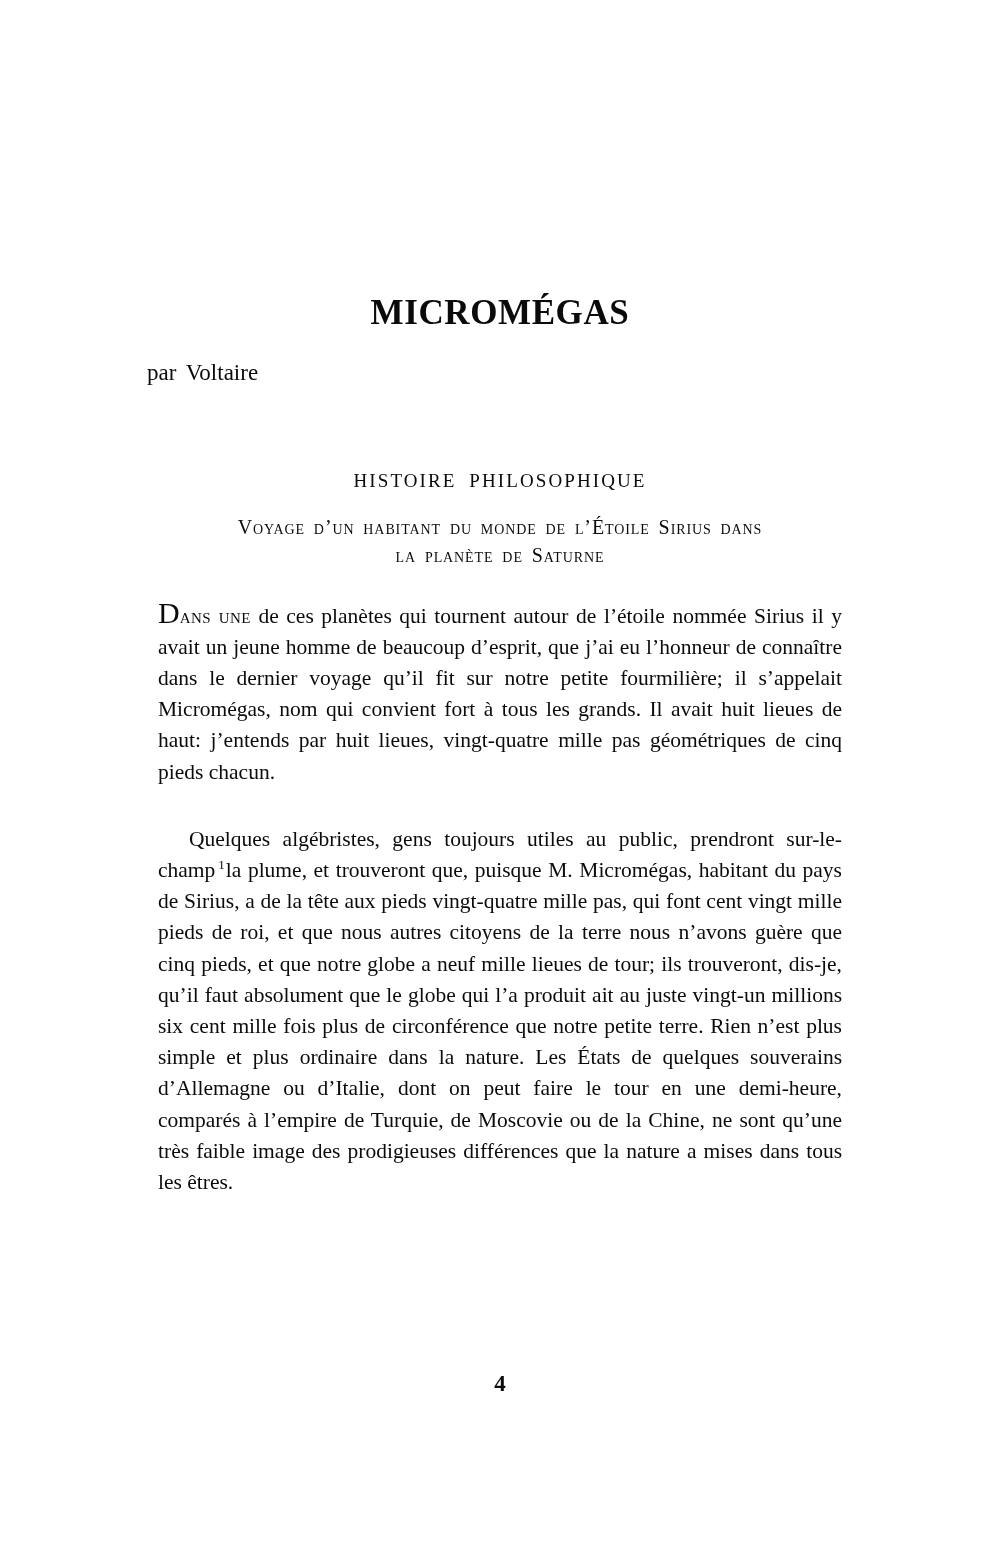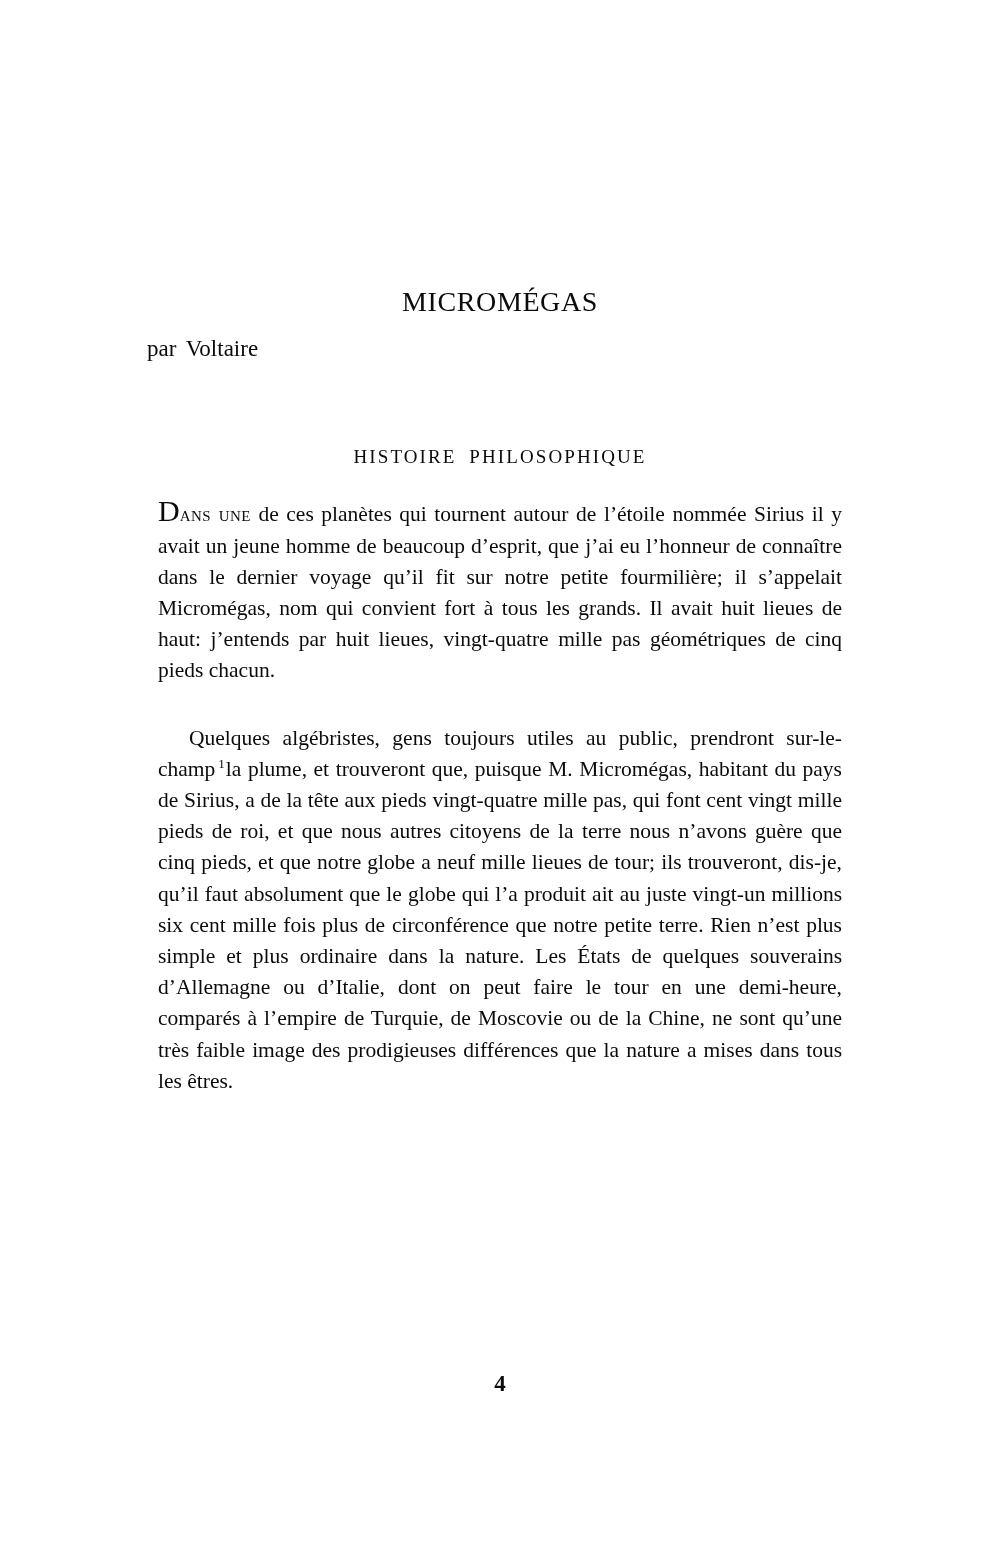--- a/index.html
+++ b/index.html
@@ -30,25 +30,25 @@
   
   .column {
     position: absolute;
     left: 147px;
     top: 0;
     width: 706px;
   }
 
   
   .book-title {
-    margin: 8px;
+    margin: 16px;
     padding-top: 279px;
     text-align: center;
-    font-size: 28px;
-    font-weight: 400;
+    font-size: 35px;
+    font-weight: 700;
     letter-spacing: 0.6px;
     line-height: 1.05;
   }
 
   .byline {
     margin: 0;
     padding-top: 12px;
     text-align: left;
     font-size: 23px;
     font-weight: 400;
@@ -138,20 +138,24 @@
 <div class="page">
   <div class="column">
 
     <h1 class="book-title">MICROMÉGAS</h1>
 
     <p class="byline">par Voltaire</p>
 
     <h2 class="section-head">HISTOIRE PHILOSOPHIQUE</h2>
 
 
+    <p class="chapter-subtitle">
+      <span>Voyage d’un habitant du monde de l’Étoile Sirius dans</span><br>
+      <span>la planète de Saturne</span>
+    </p>
 
     <p class="body-text first">
       <span class="initial-cap">D</span><span class="small-caps-run">ans une</span><span> de ces planètes qui tournent autour de l’étoile nommée Sirius il y avait un jeune homme de beaucoup d’esprit, que j’ai eu l’honneur de connaître dans le dernier voyage qu’il fit sur notre petite fourmilière; il s’appelait Micromégas, nom qui convient fort à tous les grands. Il avait huit lieues de haut: j’entends par huit lieues, vingt-quatre mille pas géométriques de cinq pieds chacun.</span>
     </p>
 
     <p class="body-text indented">
       <span>Quelques algébristes, gens toujours utiles au public, prendront sur-le-champ</span><sup class="footnote-ref">1</sup><span>la plume, et trouveront que, puisque M. Micromégas, habitant du pays de Sirius, a de la tête aux pieds vingt-quatre mille pas, qui font cent vingt mille pieds de roi, et que nous autres citoyens de la terre nous n’avons guère que cinq pieds, et que notre globe a neuf mille lieues de tour; ils trouveront, dis-je, qu’il faut absolument que le globe qui l’a produit ait au juste vingt-un millions six cent mille fois plus de circonférence que notre petite terre. Rien n’est plus simple et plus ordinaire dans la nature. Les États de quelques souverains d’Allemagne ou d’Italie, dont on peut faire le tour en une demi-heure, comparés à l’empire de Turquie, de Moscovie ou de la Chine, ne sont qu’une très faible image des prodigieuses différences que la nature a mises dans tous les êtres.</span>
     </p>
 
   </div>

